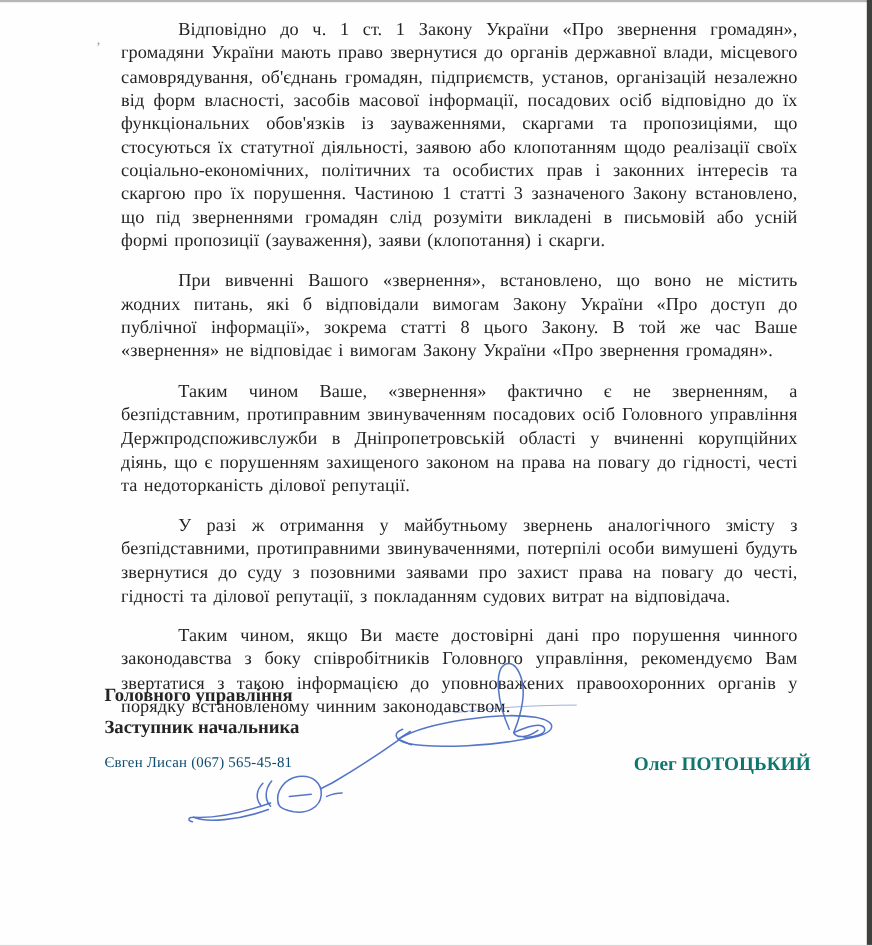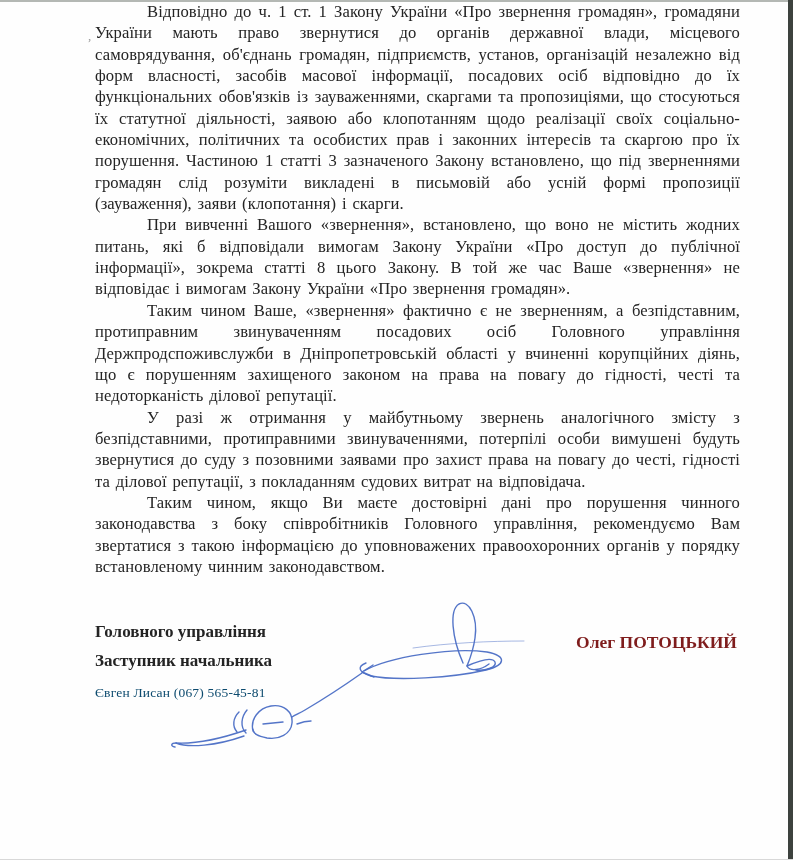--- a/index.html
+++ b/index.html
@@ -40,41 +40,41 @@
     width: 645px;
     font-size: 16.6px;
     line-height: 21.35px;
     text-align: justify;
     letter-spacing: 0.1px;
     word-spacing: 1.5px;
     color: #242424;
     filter: blur(0.2px);
   }
   .text-body p {
-    margin: 0;
+    margin: 15px;
     text-indent: 52px;
   }
   
   .sig-role {
     position: absolute;
     left: 95px;
     top: 618px;
     font-weight: bold;
     font-size: 17px;
     line-height: 28.5px;
     color: #242424;
     filter: blur(0.2px);
   }
   .sig-name {
     position: absolute;
     right: 56px;
-    top: 632px;
+    top: 684px;
     font-weight: bold;
     font-size: 17.5px;
-    color: #7f1d1d;
+    color: #0f766e;
     filter: blur(0.2px);
   }
   .sig-contact {
     position: absolute;
     left: 95px;
     top: 685px;
     font-size: 13.5px;
     letter-spacing: 0.2px;
     color: #0c4a6e;
     filter: blur(0.2px);

